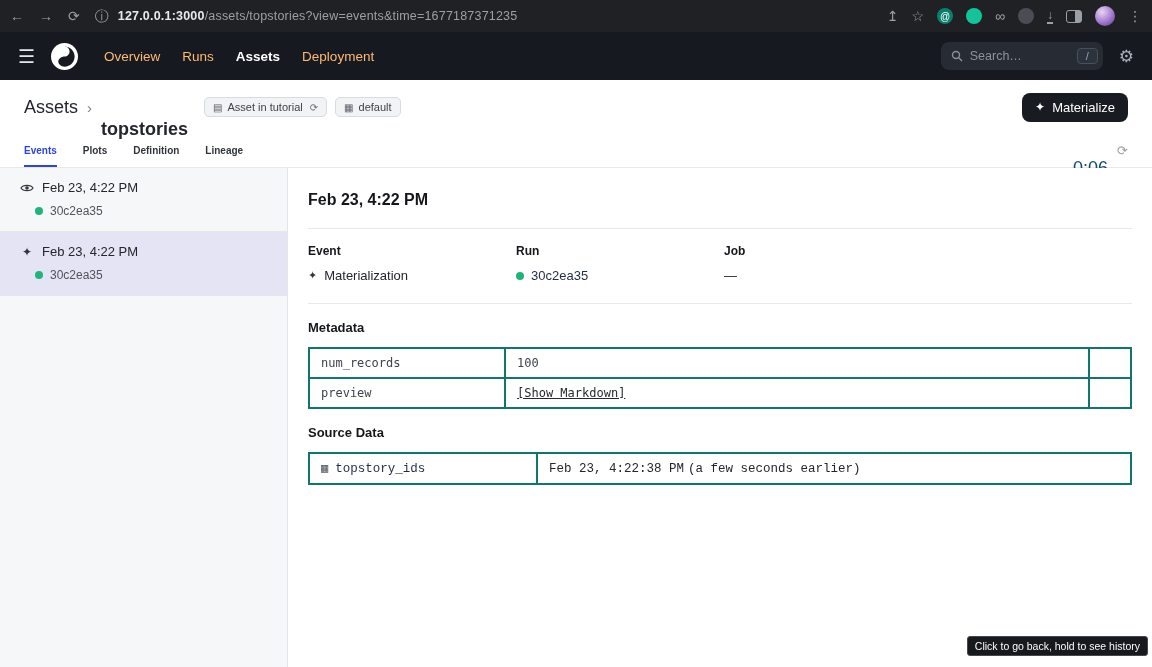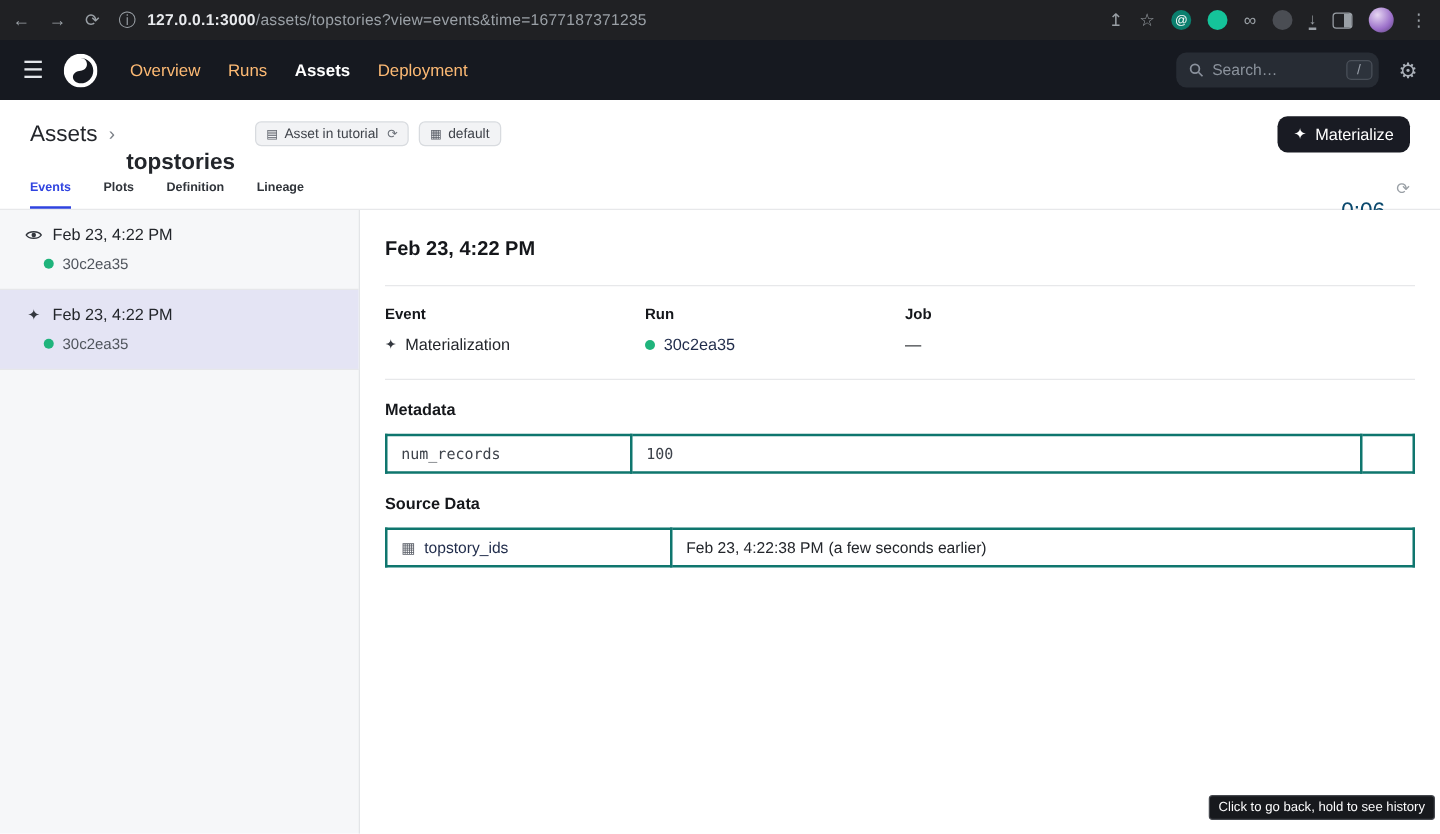--- a/index.html
+++ b/index.html
@@ -119,21 +119,21 @@
     border: 2px solid #0f766e; padding: 7px 11px; height: 30px;
     font-family: "DejaVu Sans Mono", monospace; font-size: 12px; color: #3e434b;
   }
   .key-col { width: 196px; }
   .action-col { width: 42px; }
   .mono-link { color: #262a30; text-decoration: underline; cursor: pointer; }
   .copy-icon { position: relative; width: 10px; height: 12px; display: inline-block; margin-left: 8px; vertical-align: -1px; }
   .copy-icon::after { content: ""; position: absolute; left: 2px; top: 0; width: 7px; height: 9px; border: 1px solid #82878e; border-radius: 1px; }
   .copy-icon::before { content: ""; position: absolute; left: 0; top: 2px; width: 7px; height: 9px; border: 1px solid #82878e; border-radius: 1px; background: #fff; z-index: 1; }
   .source-table { margin-top: 2px; }
-  .source-table td { font-family: Liberation Sans, sans-serif; font-size: 12.5px; color: #23262b; }
+  .source-table td { font-family: Liberation Mono, monospace; font-size: 12.5px; color: #23262b; }
   .src-name-col { width: 228px; }
   .grid-icon { color: #5c6069; font-size: 12px; margin-right: 7px; }
   .asset-link { color: #1f2b4a; text-decoration: none; cursor: pointer; }
   .note { color: #23262b; margin-left: 4px; }
   
   .tooltip {
     position: fixed; right: 4px; bottom: 11px; background: #17191d; color: #fbfbfc;
     font-size: 10.5px; padding: 3px 7px; border-radius: 3px; border: 1px solid #45484e;
     white-space: nowrap;
   }
@@ -284,20 +284,25 @@
     <div class="divider"></div>
 
     <div class="section-title">Metadata</div>
     <table class="meta-table">
       <tbody>
           <tr>
         <td class="key-col">num_records</td>
         <td><span>100</span></td>
         <td class="action-col"></td>
       </tr>
+      <tr>
+        <td class="key-col">preview</td>
+        <td><a class="mono-link">[Show Markdown]</a></td>
+        <td class="action-col"></td>
+      </tr>
     </tbody>
       </table>
 
     <div class="section-title">Source Data</div>
     <table class="meta-table source-table">
       <tbody>
           <tr>
         <td class="src-name-col">
           <span class="grid-icon">▦</span><a class="asset-link">topstory_ids</a>
         </td>

